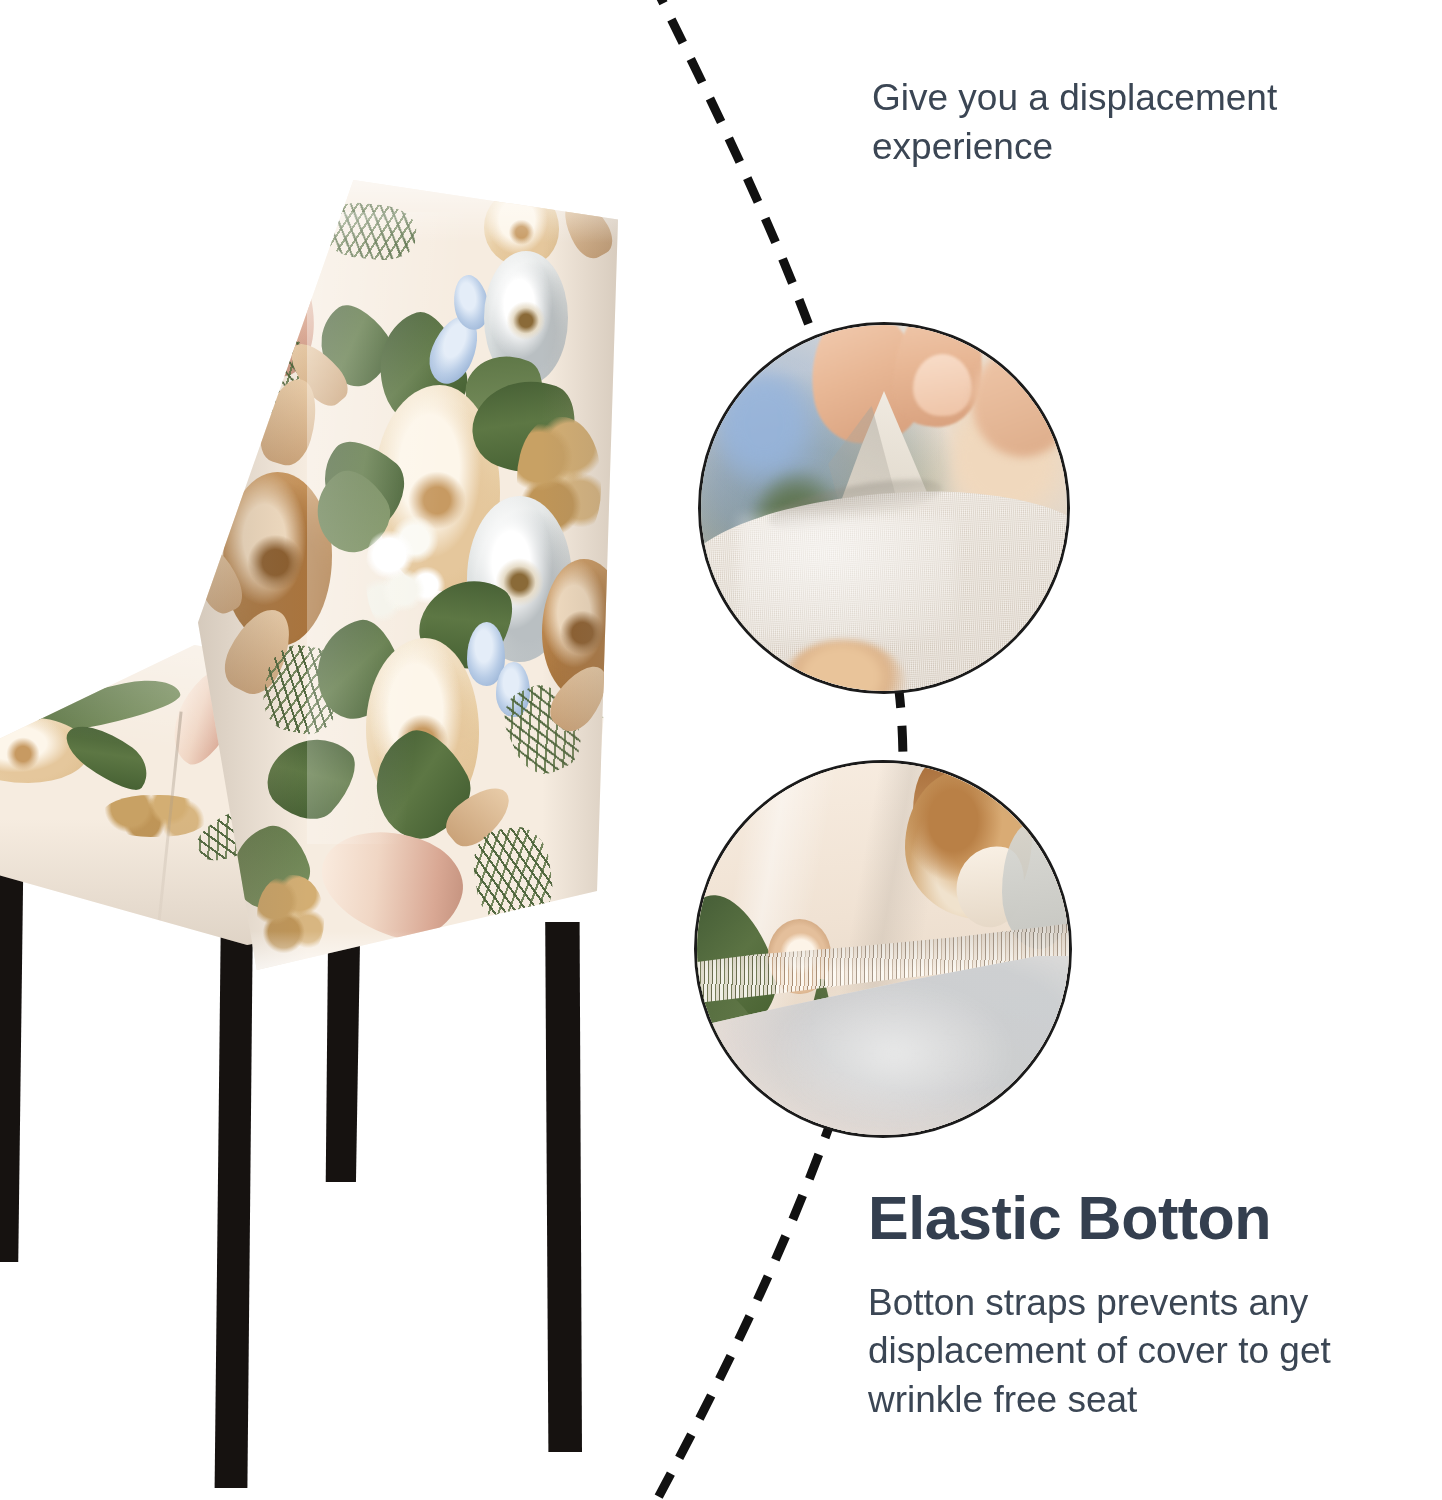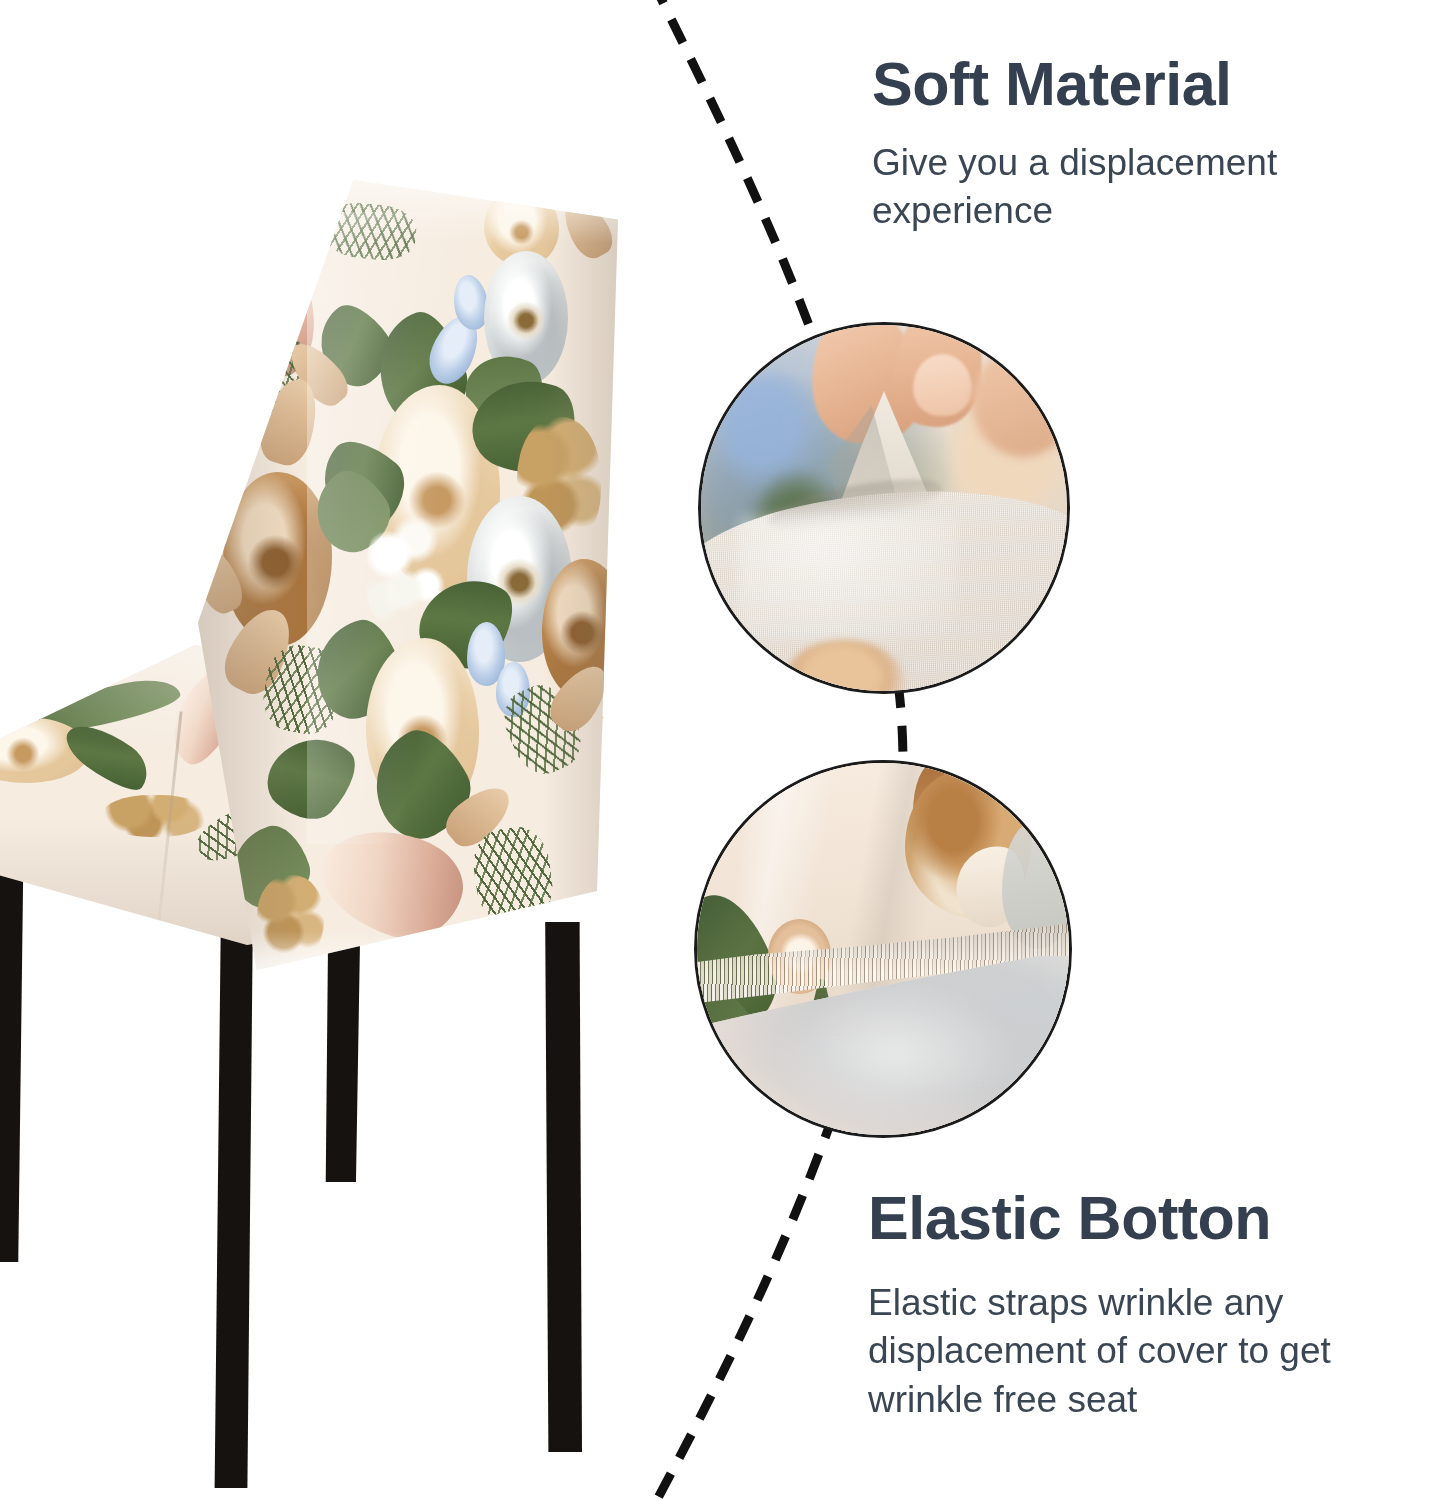--- a/index.html
+++ b/index.html
@@ -488,22 +488,21 @@
     <div class="c2-bigflower"></div>
     <div class="c2-petal-w"></div>
     <div class="c2-grey"></div>
     <div class="c2-elastic"></div>
     <div class="c2-elastic-shade"></div>
     <div class="c2-lower"></div>
     <div class="c2-lower-veil"></div>
   </div>
 
   <div class="feature-block" id="soft-block">
-    <div class="feature-title">Soft Material</div>
     <div class="feature-desc">Give you a displacement experience</div>
   </div>
 
   <div class="feature-block" id="elastic-block">
     <div class="feature-title">Elastic Botton</div>
-    <div class="feature-desc">Elastic straps wrinkle any displacement of cover to get wrinkle free seat</div>
+    <div class="feature-desc">Botton straps prevents any displacement of cover to get wrinkle free seat</div>
   </div>
 
 </div>
 
 </body></html>

